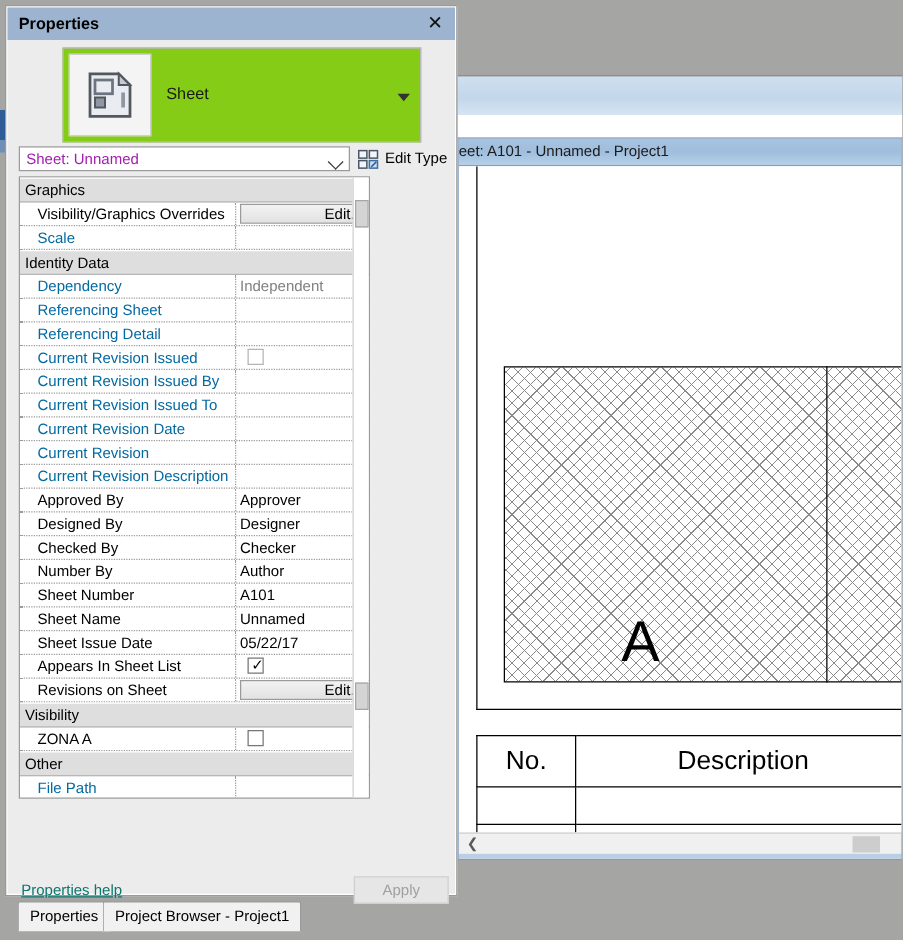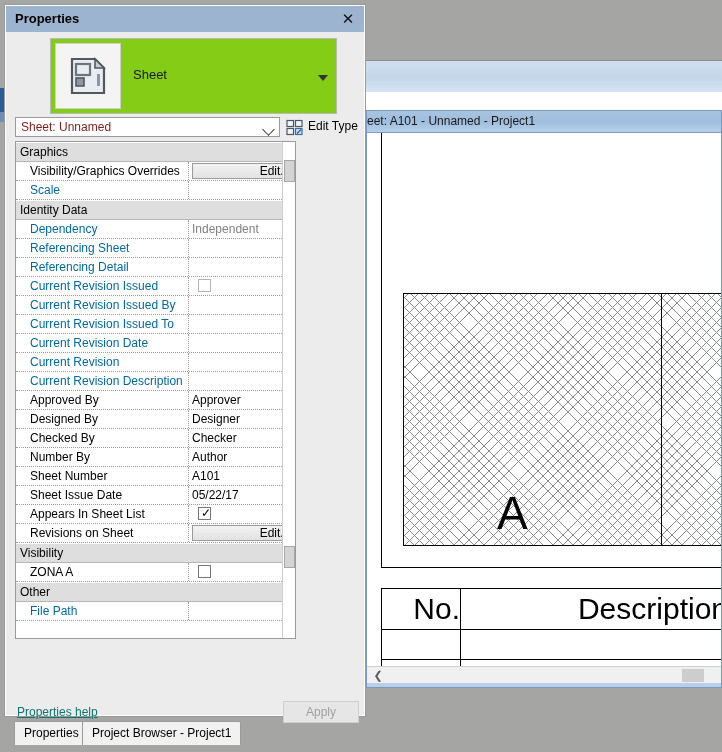--- a/index.html
+++ b/index.html
@@ -34,21 +34,21 @@
         repeating-linear-gradient(45deg, #8a8a8a 0 0.6px, rgba(0,0,0,0) 0.6px 7px),
         repeating-linear-gradient(-45deg,#8a8a8a 0 0.6px, rgba(0,0,0,0) 0.6px 7px);
   }
   #hatch-divider{position:absolute;left:294px;top:160px;width:1px;height:253px;background:#000;}
   #hatch-letter{position:absolute;left:130px;top:357px;font-size:46px;line-height:1;
       color:#000;font-family:"Liberation Sans",sans-serif;font-weight:400;}
   
   #rev-table{position:absolute;left:14px;top:455px;width:348px;}
   #rev-table table{border-collapse:collapse;width:100%;background:#fff;}
   #rev-table td{border:1px solid #000;padding:0;}
-  .rt-head{height:40px;text-align:right;font-size:30px;font-family:"Liberation Sans",sans-serif;}
+  .rt-head{height:40px;text-align:center;font-size:21px;font-family:"Liberation Sans",sans-serif;}
   .rt-row{height:30px;}
   .rt-c1{width:78px;}
   
   #view-hscroll{position:absolute;left:0;top:555px;width:356px;height:17px;background:#f0f0f0;
       border-top:1px solid #cfcfcf;box-sizing:border-box;}
   #view-hscroll .hs-left{position:absolute;left:4px;top:1px;width:14px;height:15px;
       color:#5a5a5a;font-size:11px;text-align:center;line-height:15px;}
   #view-hscroll .hs-thumb{position:absolute;left:315px;top:2px;width:22px;height:13px;background:#cdcdcd;}
   #view-blue-1{position:absolute;left:0;top:572px;width:356px;height:5px;background:#b8cfe5;}
   
@@ -64,21 +64,21 @@
   #type-box{position:absolute;left:10px;top:33px;width:287px;height:76px;
       background:#84cc16;border:1px solid #b9b9b9;box-sizing:border-box;margin-left:35px;}
   #type-preview{position:absolute;left:4px;top:4px;width:66px;height:66px;
       background:#f4f4f4;border:1px solid #cfcfcf;box-sizing:border-box;}
   #type-label{position:absolute;left:82px;top:28px;font-size:13px;color:#1a1a1a;}
   #type-arrow{position:absolute;right:8px;top:36px;width:0;height:0;
       border-left:5px solid transparent;border-right:5px solid transparent;border-top:6px solid #333;}
   
   #type-combo{position:absolute;left:10px;top:112px;width:265px;height:20px;
       background:#fff;border:1px solid #9a9a9a;box-sizing:border-box;}
-  #type-combo .tc-text{position:absolute;left:5px;top:2px;font-size:12px;color:#7f1d1d;}
+  #type-combo .tc-text{position:absolute;left:5px;top:2px;font-size:12px;color:#a21caf;}
   #type-combo .tc-arrow{position:absolute;right:6px;top:7px;width:8px;height:8px;
       border-left:1.5px solid #3a3a3a;border-bottom:1.5px solid #3a3a3a;transform:rotate(-45deg);}
   #edit-type{position:absolute;left:281px;top:112px;height:20px;font-size:12px;color:#000;}
   #edit-type .et-label{position:absolute;left:22px;top:2px;white-space:nowrap;}
   
   #grid-wrap{position:absolute;left:10px;top:136px;width:281px;height:498px;
       background:#fff;border:1px solid #9a9a9a;box-sizing:border-box;overflow:hidden;}
   #grid-inner{position:absolute;left:0;top:0;width:330px;}
   .grp-row{height:18px;background:#dedede;border-bottom:1px solid #b6b6b6;border-top:1px solid #fff;position:relative;}
   .grp-row .grp-name{position:absolute;left:4px;top:2px;font-size:12px;color:#000;}
@@ -290,20 +290,25 @@
           <span class="pr-name">Number By</span>
           <span class="pr-sep"></span>
           <span class="pr-val">Author</span>
         </div>
         <div class="prop-row">
           <span class="pr-name">Sheet Number</span>
           <span class="pr-sep"></span>
           <span class="pr-val">A101</span>
         </div>
         <div class="prop-row">
+          <span class="pr-name">Sheet Name</span>
+          <span class="pr-sep"></span>
+          <span class="pr-val">Unnamed</span>
+        </div>
+        <div class="prop-row">
           <span class="pr-name">Sheet Issue Date</span>
           <span class="pr-sep"></span>
           <span class="pr-val">05/22/17</span>
         </div>
         <div class="prop-row">
           <span class="pr-name">Appears In Sheet List</span>
           <span class="pr-sep"></span>
           <div class="pr-check">
             <span class="tick">✓</span>
           </div>

